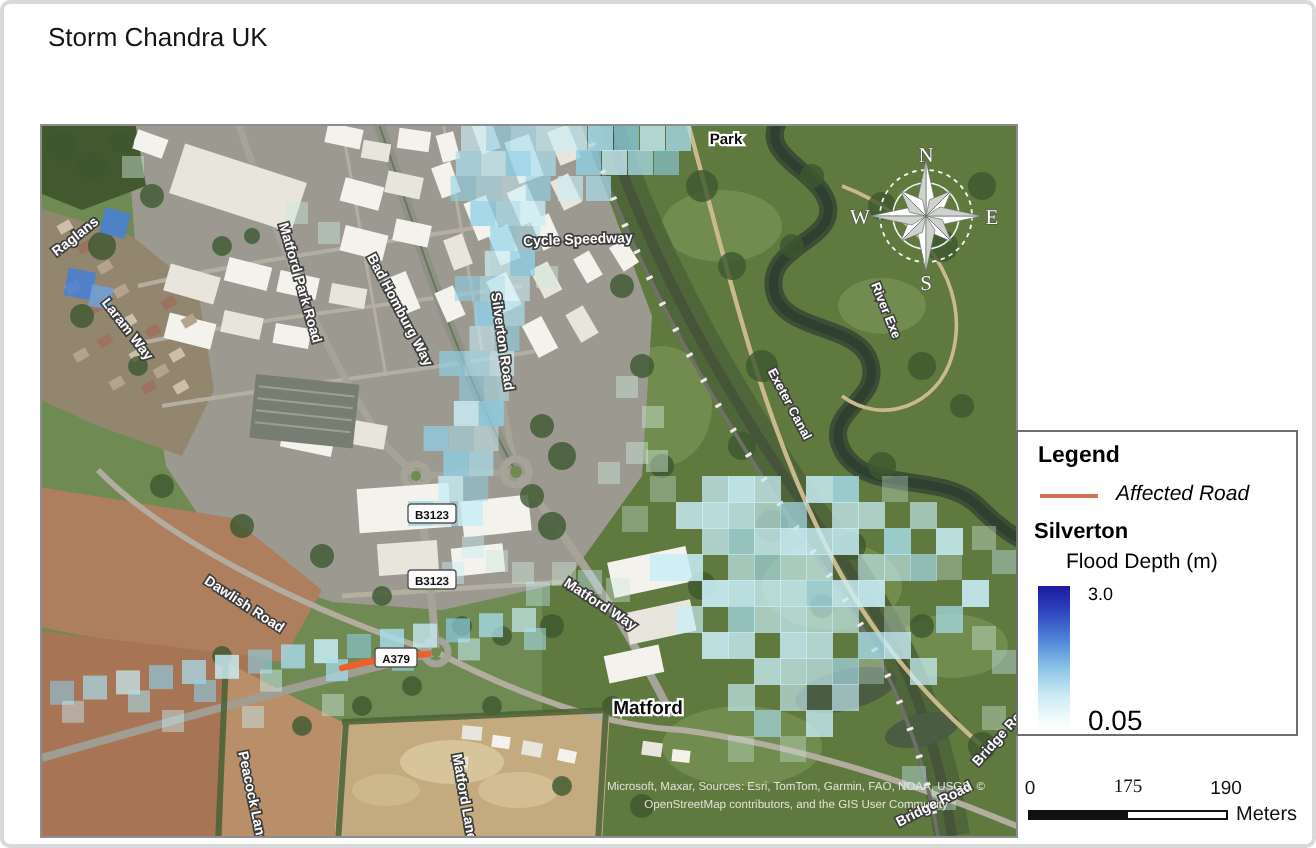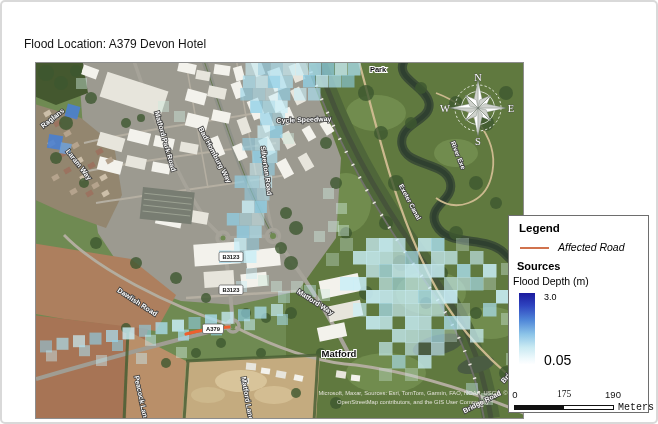--- a/index.html
+++ b/index.html
@@ -1,61 +1,61 @@
 <!DOCTYPE html>
 <html><head>
 <meta charset="utf-8">
 <style>
   html,body{margin:0;padding:0;background:#fff;}
   .canvas{position:relative;width:658px;height:424px;box-sizing:border-box;
     background:#ffffff;border:2px solid #d9d9d9;border-radius:5px;overflow:hidden;
     font-family:"Liberation Sans",sans-serif;}
   .title{position:absolute;left:22px;top:9px;font-size:13px;color:#141414;}
   .subtitle{position:absolute;left:22px;top:35px;font-size:12px;color:#141414;}
-  .mapframe{position:absolute;left:33px;top:60px;width:487px;height:355px;
+  .mapframe{position:absolute;left:18px;top:60px;width:487px;height:355px;
     border:1px solid #8d8d8d;box-sizing:content-box;background:#6f8a52;}
   .mapframe svg{display:block;}
   
   text{font-family:"Liberation Sans",sans-serif;}
   .rl{fill:#ffffff;stroke:#3d3d3d;stroke-width:1.7px;paint-order:stroke;
       font-weight:bold;font-size:7px;text-anchor:middle;}
   .rl2{fill:#ffffff;stroke:#3d3d3d;stroke-width:1.6px;paint-order:stroke;
       font-weight:bold;font-size:6.5px;text-anchor:middle;}
   .place{fill:#0d0d0d;stroke:#ffffff;stroke-width:2.2px;paint-order:stroke;
       font-weight:bold;font-size:9.5px;text-anchor:middle;}
   .attr{fill:#e9e7df;font-size:5.8px;text-anchor:middle;opacity:.95;}
   .badge-t{fill:#111;font-size:5.8px;font-weight:bold;text-anchor:middle;}
   .compass-l{fill:#ffffff;stroke:#444;stroke-width:.6px;paint-order:stroke;
       font-family:"Liberation Serif",serif;font-size:10.5px;text-anchor:middle;}
   
-  .legend{position:absolute;left:506px;top:213px;width:141px;height:198px;
+  .legend{position:absolute;left:506px;top:213px;width:141px;height:153px;
     background:#fff;border:1px solid #6e6e6e;box-sizing:border-box;padding-left:18px;}
   .legend-title{position:absolute;left:10px;top:6px;font-size:11.5px;font-weight:bold;color:#000;}
   .leg-line{position:absolute;left:11px;top:31px;width:29px;height:2px;}
   .leg-road-label{position:absolute;left:49px;top:25px;font-size:10.5px;color:#000;font-style:italic;}
   .leg-forecast{position:absolute;left:8px;top:44px;font-size:11px;font-weight:bold;color:#000;}
-  .leg-depth{position:absolute;left:4px;top:59px;font-size:10.5px;color:#000;}
+  .leg-depth{position:absolute;left:24px;top:59px;font-size:10.5px;color:#000;}
   .leg-ramp{position:absolute;left:10px;top:77px;width:16px;height:71px;
     background:linear-gradient(to bottom,#1b1b9e 0%,#2f45c0 18%,#4f86d8 38%,
       #8cc4e8 58%,#c8e9f2 76%,#eef9fc 92%,#fdfeff 100%);}
   .leg-max{position:absolute;left:35px;top:76px;font-size:9px;color:#000;}
   .leg-min{position:absolute;left:35px;top:136px;font-size:14px;color:#000;}
   
   .scalebar{position:absolute;left:506px;top:385px;width:150px;height:32px;}
   .sb-num{position:absolute;top:2px;font-size:9.5px;color:#111;transform:translateX(-50%);}
   .sb-n0{left:7px;}.sb-n1{left:56px;font-family:Liberation Serif, serif;}.sb-n2{left:105px;}
   .sb-bar{position:absolute;left:6px;top:18px;width:100px;height:5px;border:1px solid #111;box-sizing:border-box;background:#fff;}
   .sb-fill{position:absolute;left:0;top:0;width:50%;height:100%;background:#111;}
-  .sb-unit{position:absolute;left:110px;top:15px;font-size:10px;color:#111;font-family:Liberation Mono, monospace;}
+  .sb-unit{position:absolute;left:110px;top:15px;font-size:10px;color:#111;}
 </style>
 </head>
 <body>
 
 <div class="canvas">
-  <div class="subtitle">Flood Location: A379 Devon Hotel</div>
+  <div class="title">Storm Chandra UK</div>
 
   <div class="mapframe">
   <svg width="487" height="355" viewBox="0 0 487 355">
     <defs>
           <clipPath id="mclip">
             <rect x="0" y="0" width="487" height="355"></rect>
           </clipPath>
         </defs>
     <g clip-path="url(#mclip)">
 
@@ -522,21 +522,21 @@
         <text class="compass-l" x="-33" y="4">W</text>
       </g>
     </g>
   </svg>
   </div>
 
   <div class="legend">
     <div class="legend-title">Legend</div>
     <div class="leg-line" id="leg-road-line" style="background: rgb(209, 115, 78);"></div>
     <div class="leg-road-label">Affected Road</div>
-    <div class="leg-forecast">Sources</div>
+    <div class="leg-forecast">Silverton</div>
     <div class="leg-depth">Flood Depth (m)</div>
     <div class="leg-ramp"></div>
     <div class="leg-max">3.0</div>
     <div class="leg-min">0.05</div>
   </div>
 
   <div class="scalebar">
     <div class="sb-num sb-n0">0</div>
     <div class="sb-num sb-n1">175</div>
     <div class="sb-num sb-n2">190</div>

